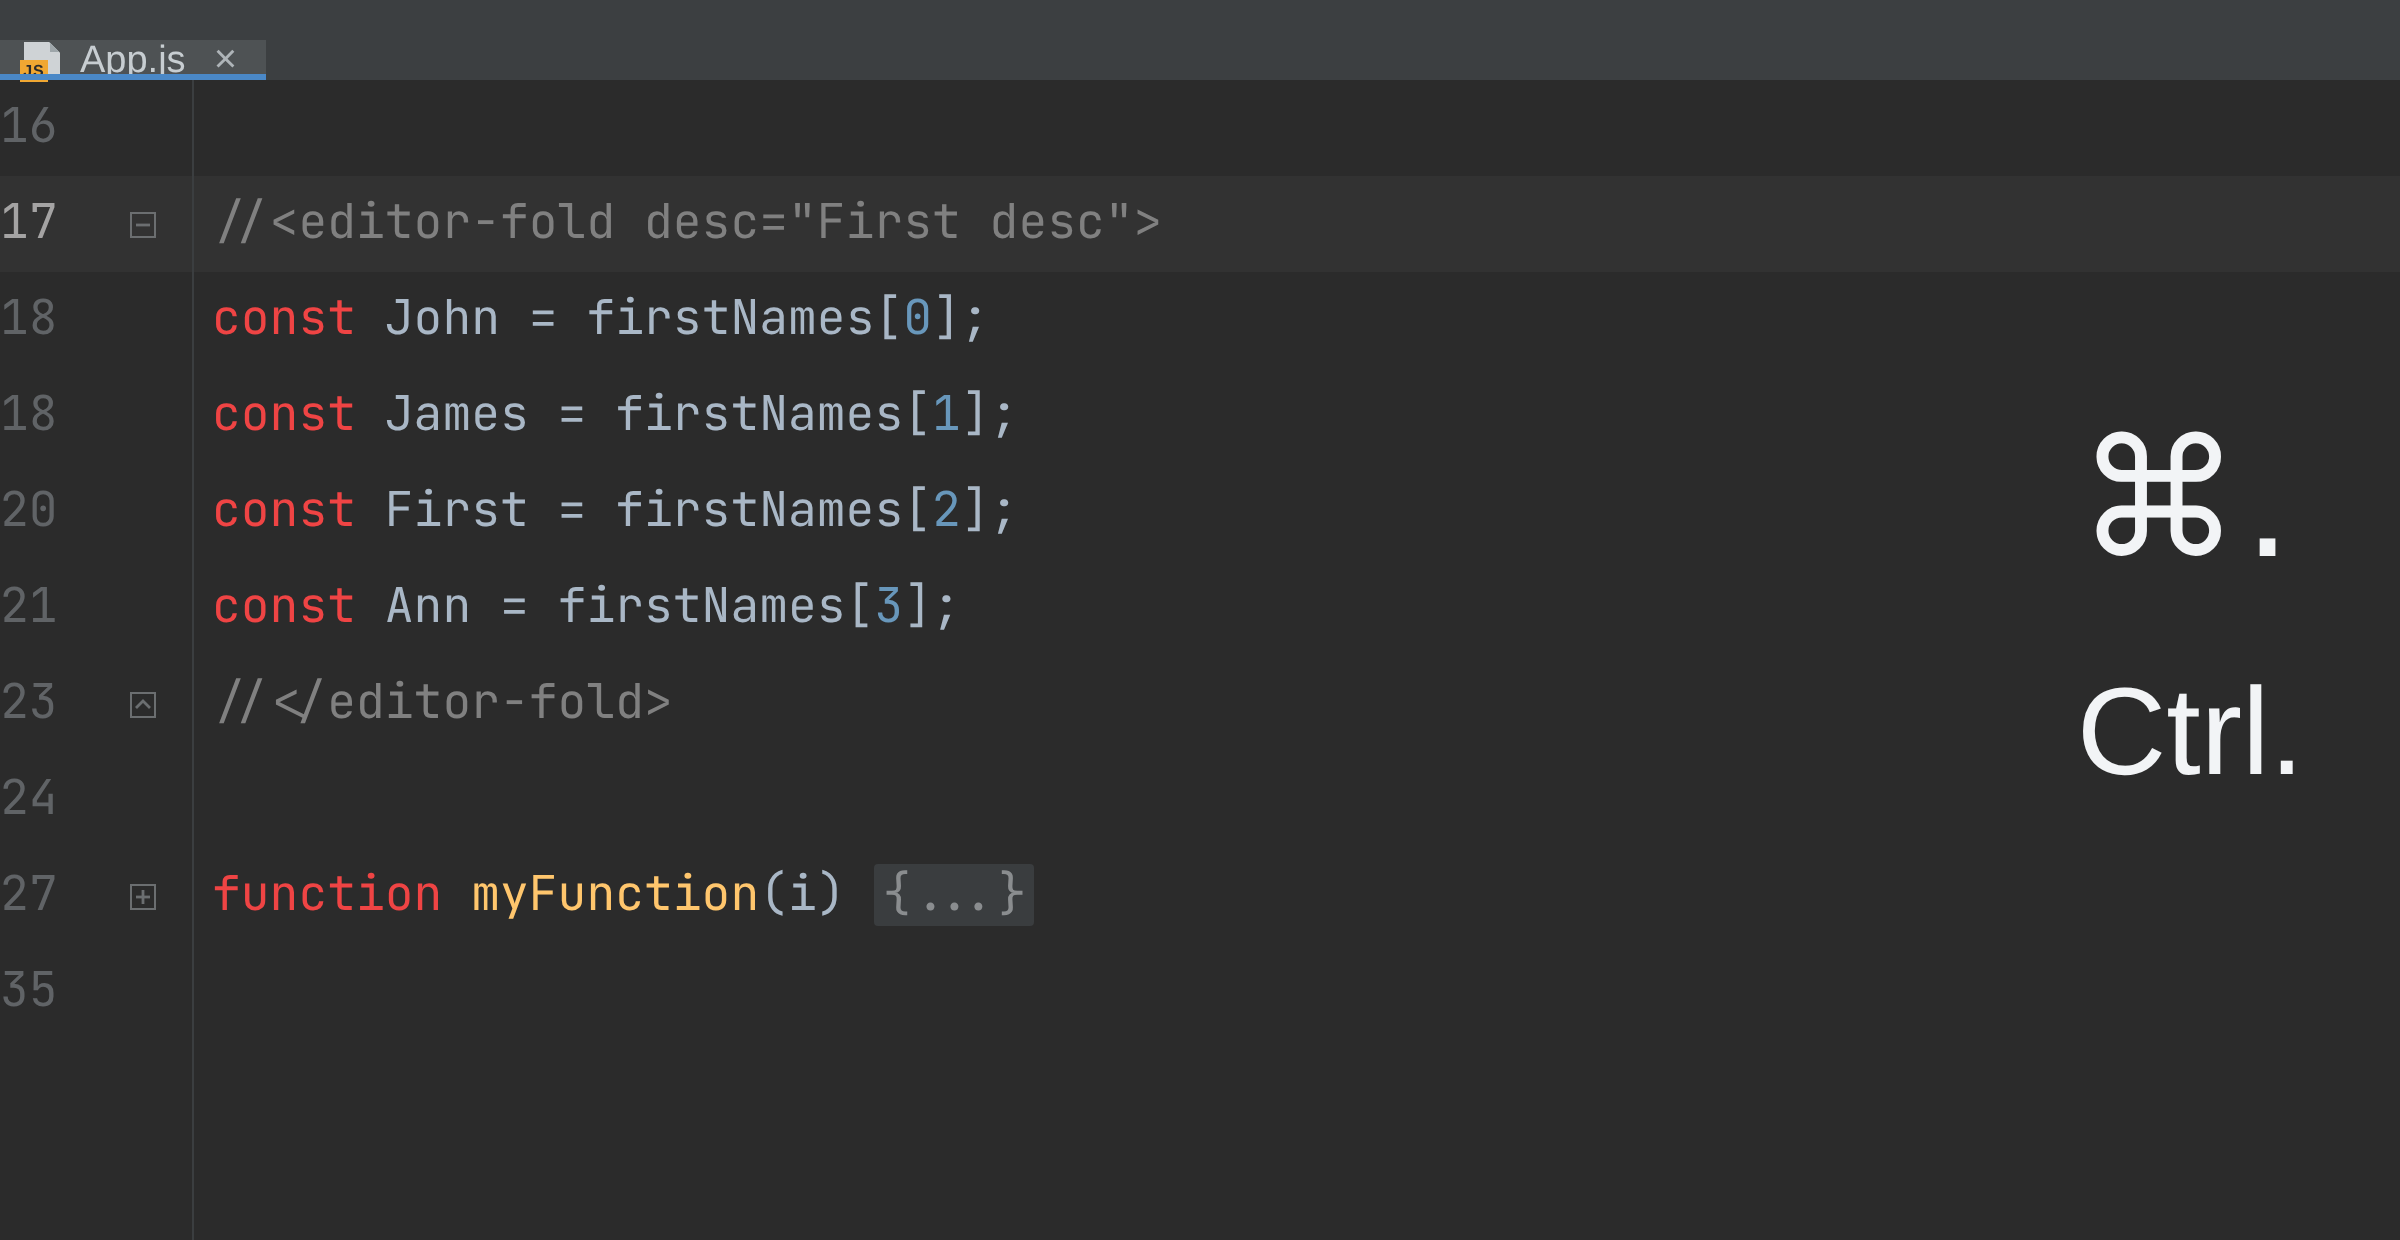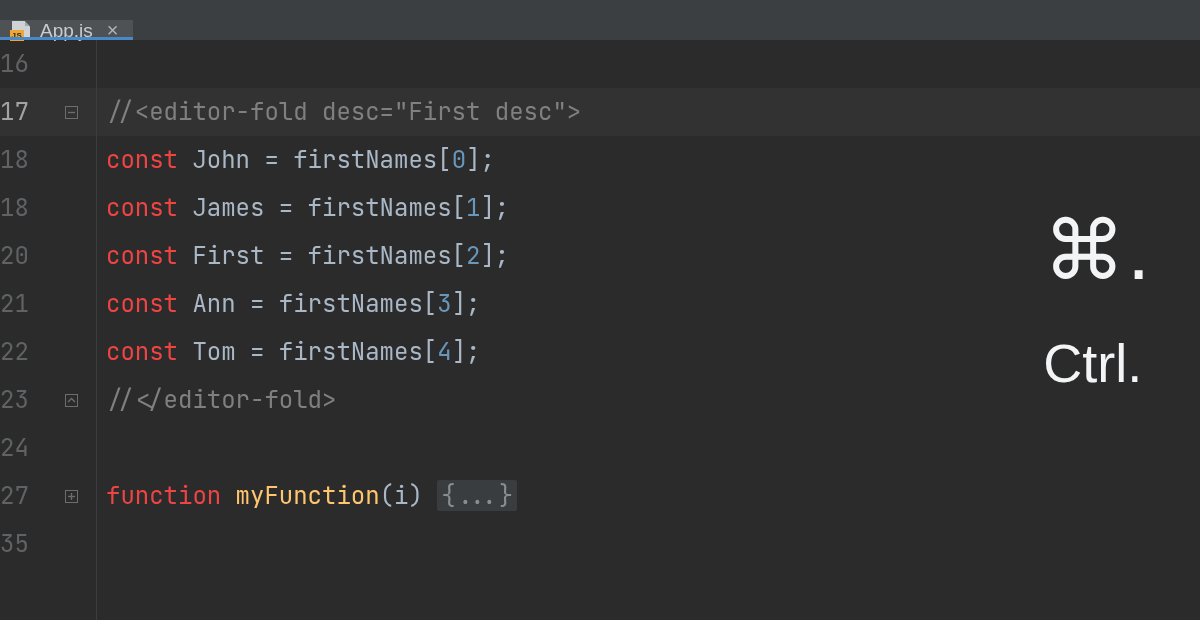--- a/index.html
+++ b/index.html
@@ -112,21 +112,21 @@
     text-align: left;
   }
   .overlay .row1 {
     font-size: 82px;
     line-height: 1;
     letter-spacing: 2px;
     display:flex; align-items: baseline; gap: 4px;
   }
   .overlay .row2 {
     margin-top: 44px;
-    font-size: 54px;
+    font-size: 62px;
     line-height: 1;
   }
 </style>
 </head>
 <body>
 
 <div class="tabbar">
   <div class="tab active">
     <span class="file-icon">
       <span class="page"></span>
@@ -172,25 +172,20 @@
     <div class="row">
       <div class="ln">20</div>
       <div class="fold"></div>
       <div class="txt"><span class="c-keyword">const</span><span> </span><span class="c-ident">First</span><span class="c-op"> = </span><span class="c-ident">firstNames</span><span class="c-op">[</span><span class="c-num">2</span><span class="c-op">];</span></div>
     </div>
     <div class="row">
       <div class="ln">21</div>
       <div class="fold"></div>
       <div class="txt"><span class="c-keyword">const</span><span> </span><span class="c-ident">Ann</span><span class="c-op"> = </span><span class="c-ident">firstNames</span><span class="c-op">[</span><span class="c-num">3</span><span class="c-op">];</span></div>
     </div>
-    <div class="row">
-      <div class="ln">22</div>
-      <div class="fold"></div>
-      <div class="txt"><span class="c-keyword">const</span><span> </span><span class="c-ident">Tom</span><span class="c-op"> = </span><span class="c-ident">firstNames</span><span class="c-op">[</span><span class="c-num">4</span><span class="c-op">];</span></div>
-    </div>
 
     <div class="row">
       <div class="ln">23</div>
       <div class="fold">
         <svg width="13" height="13" viewBox="0 0 13 13">
             <rect x="0.5" y="0.5" width="12" height="12" fill="none" stroke="#6b6e70"></rect>
             <polyline points="3,8 6.5,4.5 10,8" fill="none" stroke="#6b6e70" stroke-width="1.4"></polyline>
           </svg>
       </div>
       <div class="txt"><span class="c-comment">//&lt;/editor-fold&gt;</span></div>

